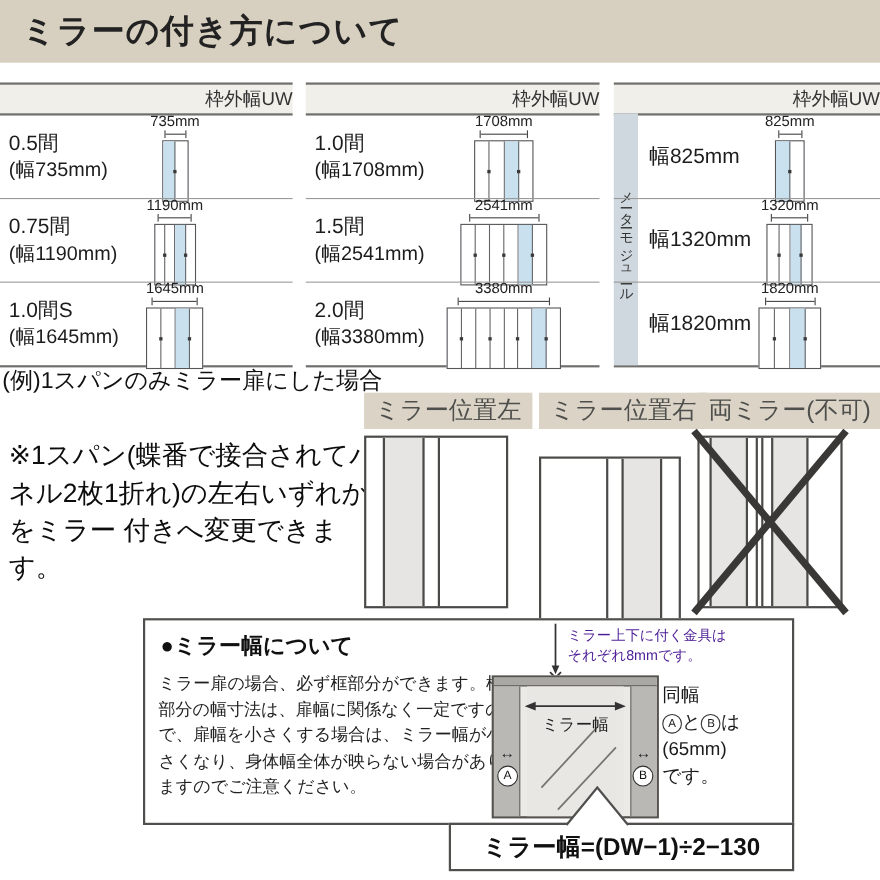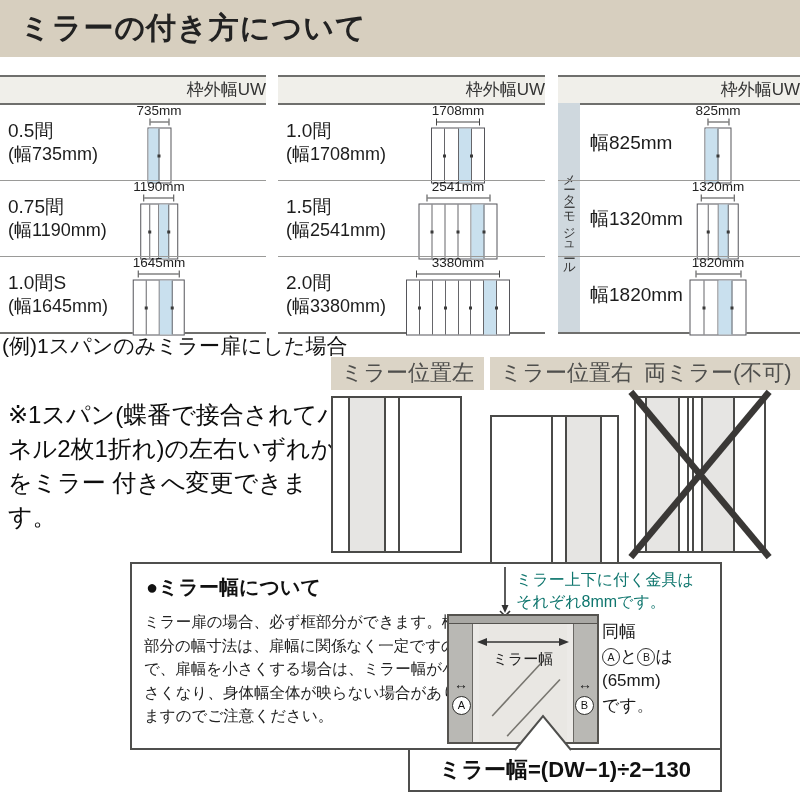--- a/index.html
+++ b/index.html
@@ -59,21 +59,21 @@
   .bf-grey{background:#e6e5e3;border-left:2px solid #4a4a48;border-right:2px solid #4a4a48;box-sizing:border-box;}
   .bf-rest-l{flex:1;border-left:2px solid #4a4a48;}
   .bf-rest-r{flex:1;border-right:2px solid #4a4a48;}
   .bf-dbl{width:7px;border-left:2px solid #4a4a48;border-right:2px solid #4a4a48;box-sizing:border-box;}
   .cross-svg{position:absolute;left:0;top:0;width:100%;height:100%;overflow:visible;}
 
   
   .mw-box{position:absolute;left:130px;top:562px;width:588px;height:184px;border:2px solid #4f4f4d;background:#fff;}
   .mw-heading{position:absolute;left:14px;top:10px;font-size:20px;font-weight:bold;color:#111;}
   .mw-body{position:absolute;left:12px;top:46px;width:324px;font-size:15.5px;line-height:1.52;color:#222;}
-  .fit-note{position:absolute;left:384px;top:5px;font-size:16px;line-height:1.4;color:#0f766e;}
+  .fit-note{position:absolute;left:384px;top:5px;font-size:13px;line-height:1.4;color:#4c1d95;}
   .fit-arrow{position:absolute;left:366px;top:3px;width:16px;height:60px;overflow:visible;}
   .m-door{position:absolute;left:315px;top:50px;width:148px;height:126px;border:2px solid #55534f;background:#eceae7;}
   .m-rail{position:absolute;left:0;right:0;top:0;height:7px;background:#a9a8a4;border-bottom:1px solid #55534f;}
   .m-stile{position:absolute;top:8px;bottom:0;width:23px;background:#b9b8b4;}
   .m-stile.l{left:0;border-right:1.5px solid #6a6864;}
   .m-stile.r{right:0;border-left:1.5px solid #6a6864;}
   .m-mirror{position:absolute;left:30px;right:30px;top:8px;bottom:0;background:#e9e7e3;}
   .m-diag{position:absolute;left:0;top:0;width:100%;height:100%;}
   .mw-arrow{position:absolute;left:28px;top:20px;width:92px;height:12px;}
   .mw-label{position:absolute;left:28px;top:34px;width:92px;text-align:center;font-size:15px;color:#222;}

